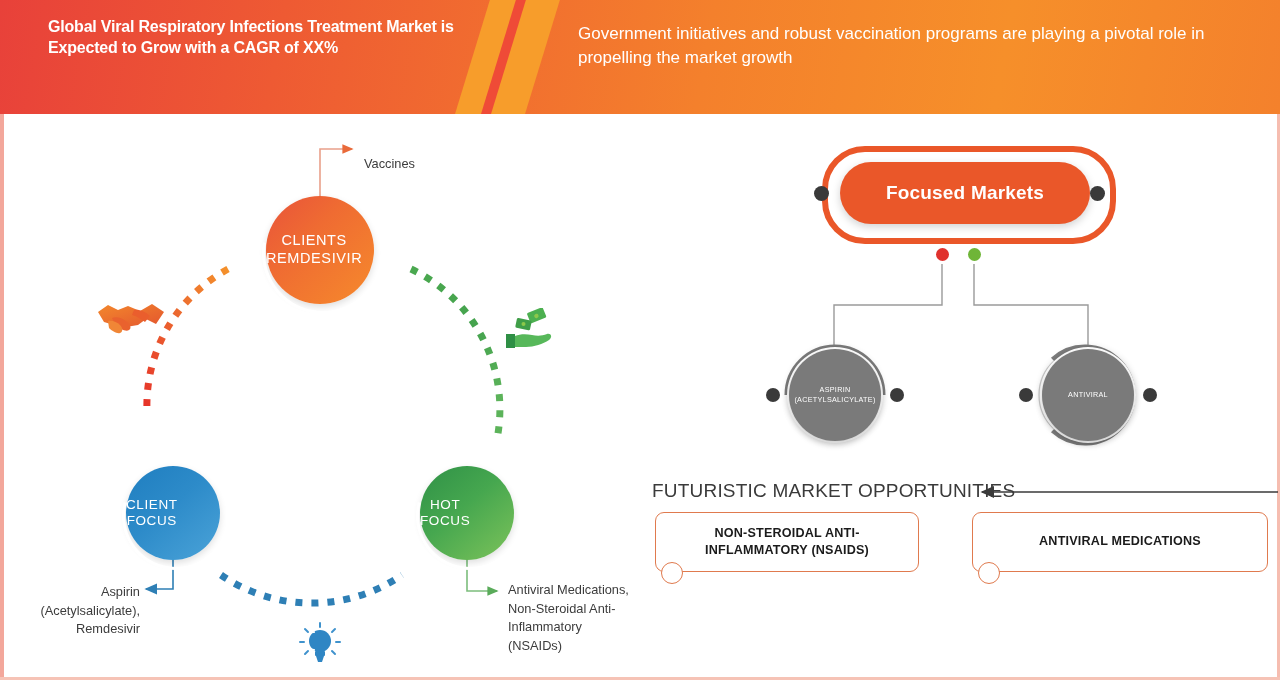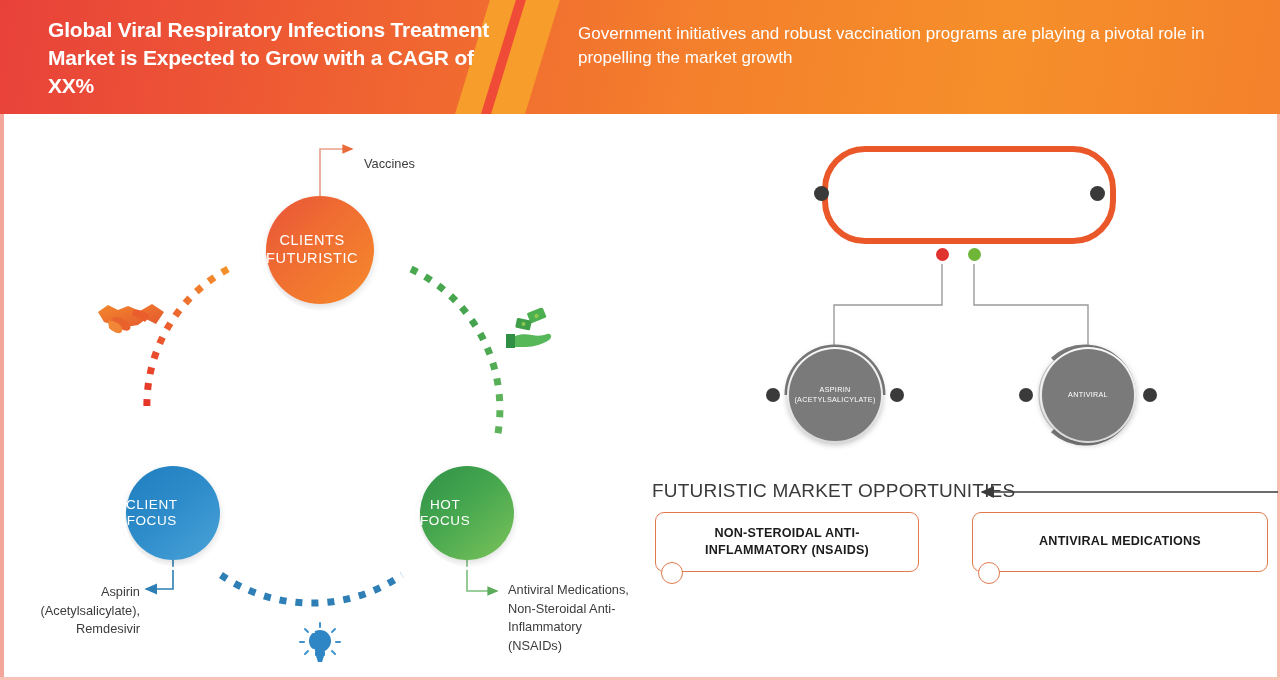--- a/index.html
+++ b/index.html
@@ -23,21 +23,21 @@
     background:#f79d2b;
     transform:skewX(-17deg);
   }
   .header-slash2{
     position:absolute;top:-20px;left:496px;width:10px;height:170px;
     background:#ef4b37;
     transform:skewX(-17deg);
   }
   .header-title{
     position:absolute;left:48px;top:16px;width:460px;
-    color:#ffffff;font-size:21px;font-weight:bold;line-height:1.34;
+    color:#ffffff;font-size:16px;font-weight:bold;line-height:1.34;
     letter-spacing:-0.2px;
   }
   .header-sub{
     position:absolute;left:578px;top:22px;width:640px;
     color:#ffffff;font-size:17px;font-weight:400;line-height:1.42;
   }
 
   
   .frame-left{position:absolute;left:0;top:114px;width:4px;height:566px;background:#f3a79b;}
   .frame-right{position:absolute;left:1277px;top:114px;width:3px;height:566px;background:#f6bdb0;}
@@ -176,21 +176,21 @@
     <path d="M 320,82 L 320,35 L 352,35" fill="none" stroke="#e9a08a" stroke-width="1.6" marker-end="url(#arrOrange)"></path>
 
     <path d="M 173,446 L 173,475 L 146,475" fill="none" stroke="#2e7fb5" stroke-width="1.6" marker-end="url(#arrBlue)"></path>
 
     <path d="M 467,446 L 467,477 L 497,477" fill="none" stroke="#7cbd7c" stroke-width="1.6" marker-end="url(#arrGreen)"></path>
   </svg>
 
   <div class="bubble" id="bub-clients">
     <div>
       <div>CLIENTS</div>
-      <div>FUTURISTIC</div>
+      <div>REMDESIVIR</div>
     </div>
   </div>
   <div class="arc-white" style="left:262px;top:192px;width:116px;height:116px;transform:rotate(-35deg);"></div>
 
   <div class="bubble" id="bub-focus">
     <div>
       <div>CLIENT</div>
       <div>FOCUS</div>
     </div>
   </div>
@@ -240,20 +240,21 @@
       <line x1="7" y1="7" x2="10" y2="10"></line>
       <line x1="37" y1="7" x2="34" y2="10"></line>
       <line x1="2" y1="20" x2="6" y2="20"></line>
       <line x1="42" y1="20" x2="38" y2="20"></line>
       <line x1="7" y1="32" x2="10" y2="29"></line>
       <line x1="37" y1="32" x2="34" y2="29"></line>
     </g>
   </svg>
 
   <div class="fm-outer"></div>
+  <div class="fm-inner">Focused Markets</div>
   <div class="fm-dot" style="left:814px;"></div>
   <div class="fm-dot" style="left:1090px;"></div>
 
   <svg style="position:absolute;left:760px;top:240px;" width="420" height="120">
     <path d="M 182,24 L 182,65 L 74,65 L 74,108" fill="none" stroke="#9a9a9a" stroke-width="1.4"></path>
     <path d="M 214,24 L 214,65 L 328,65 L 328,108" fill="none" stroke="#9a9a9a" stroke-width="1.4"></path>
   </svg>
 
   <div class="sig-dot" style="left:936px;background:#e0322e;"></div>
   <div class="sig-dot" style="left:968px;background:#6fb538;"></div>

